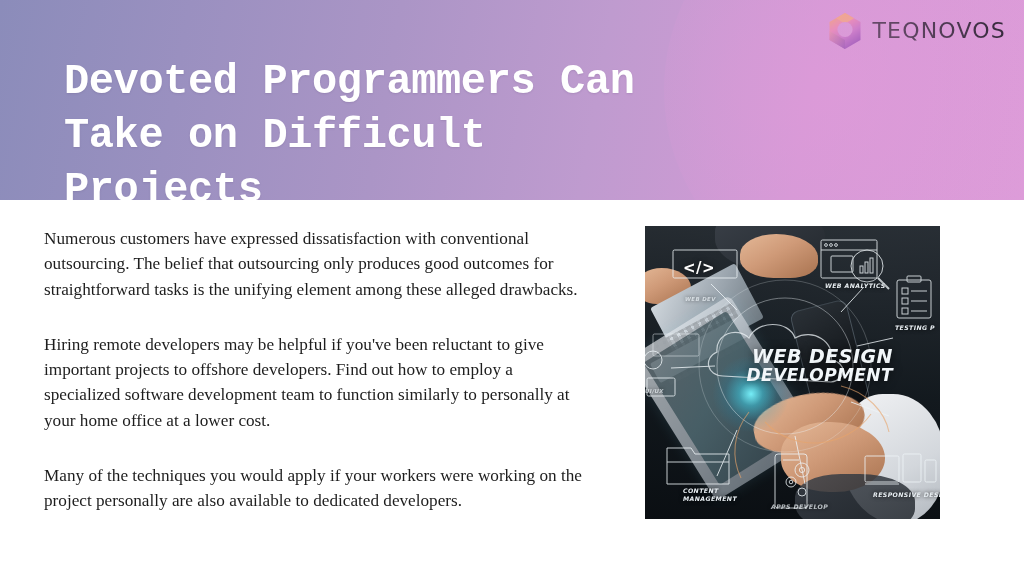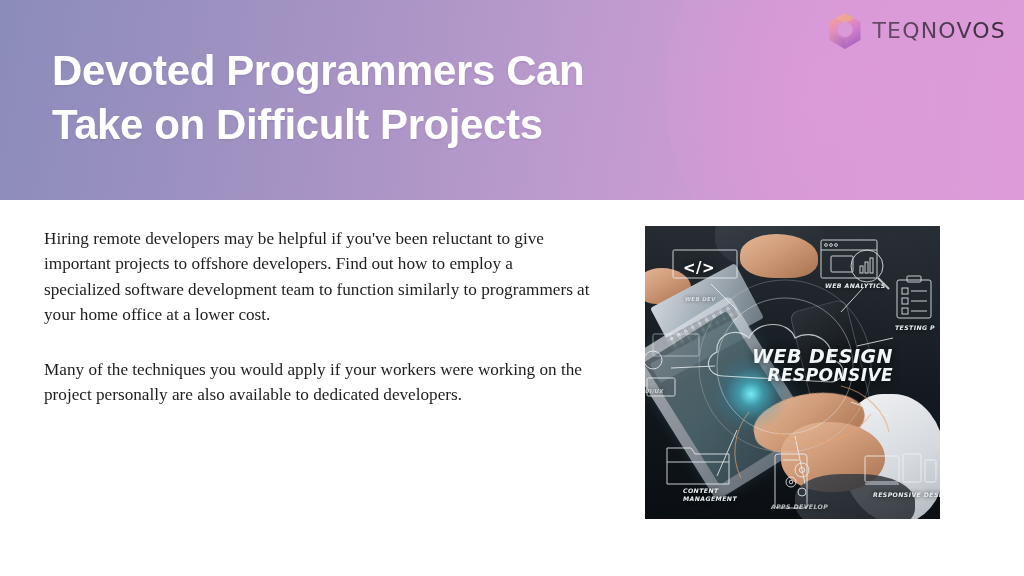--- a/index.html
+++ b/index.html
@@ -41,23 +41,23 @@
     border-radius: 50%;
     background: radial-gradient(circle at 40% 50%, rgba(226,154,218,0.55) 0%, rgba(226,154,218,0) 70%);
     pointer-events: none;
   }
 
   .page-title {
     position: absolute;
     left: 48px;
     top: 40px;
     width: 640px;
-    margin: 4px;
+    margin: 16px;
     color: #ffffff;
-    font-family: Liberation Sans, sans-serif;
+    font-family: Liberation Mono, monospace;
     font-size: 42px;
     font-weight: bold;
     line-height: 1.28;
     letter-spacing: -0.4px;
     white-space: pre-line;
     text-shadow: 0 1px 2px rgba(90,70,110,0.18);
   }
 
   
   .logo {
@@ -283,21 +283,22 @@
       <polygon points="2.5,19 18,28 18,37 2.5,28" fill="url(#hexg2)" opacity="0.92" mask="url(#holemask)"></polygon>
       <polygon points="18,1 27,6.2 18,11.5 9,6.2" fill="#f8b06a" opacity="0.85" mask="url(#holemask)"></polygon>
     </svg>
     <span class="logo-wordmark">TEQNOVOS</span>
   </div>
 </div>
 
 <div class="content-area">
 
   <div class="body-copy">
-    <p class="body-paragraph">Hiring remote developers may be helpful if you've been reluctant to give important projects to offshore developers. Find out how to employ a specialized software development team to function similarly to programmers at your home office at a lower cost.</p>
+    <p class="body-paragraph">Numerous customers have expressed dissatisfaction with conventional outsourcing. The belief that outsourcing only produces good outcomes for straightforward tasks is the unifying element among these alleged drawbacks.</p>
+    <p class="body-paragraph">Hiring remote developers may be helpful if you've been reluctant to give important projects to offshore developers. Find out how to employ a specialized software development team to function similarly to personally at your home office at a lower cost.</p>
     <p class="body-paragraph">Many of the techniques you would apply if your workers were working on the project personally are also available to dedicated developers.</p>
   </div>
 
   <div class="photo-frame">
     <div class="photo-inner">
       <div class="desk"></div>
 
       <div class="sleeve-dark" style="left:70px; top:-18px; width:110px; height:62px;"></div>
       <div class="skin" style="left:95px; top:8px; width:78px; height:44px; border-radius:52% 60% 40% 48%;"></div>
       <div class="skin" style="left:-8px; top:42px; width:54px; height:36px; border-radius:50% 60% 45% 40%;"></div>
@@ -386,21 +387,21 @@
           <path d="M120 196 C150 228 202 222 226 188"></path>
           <path d="M196 160 C222 166 240 186 244 206"></path>
           <path d="M104 186 C88 206 86 232 96 252"></path>
         </g>
       </svg>
 
       <div class="code-glyph">&lt;/&gt;</div>
 
       <div class="img-center-text">
         <div class="l1">WEB DESIGN</div>
-        <div class="l2">RESPONSIVE</div>
+        <div class="l2">DEVELOPMENT</div>
       </div>
 
       <div class="img-label lbl-analytics">WEB ANALYTICS</div>
       <div class="img-label lbl-testing">TESTING P</div>
       <div class="img-label lbl-content">CONTENT MANAGEMENT</div>
       <div class="img-label lbl-apps">APPS DEVELOP</div>
       <div class="img-label lbl-responsive">RESPONSIVE DESIGN</div>
       <div class="img-label lbl-dev">WEB DEV</div>
       <div class="img-label lbl-ui">UI/UX</div>
     </div>

